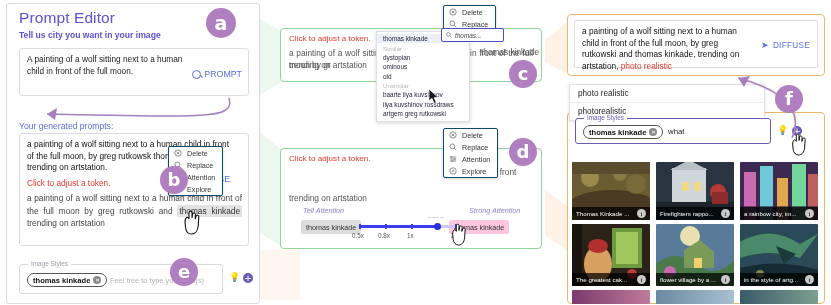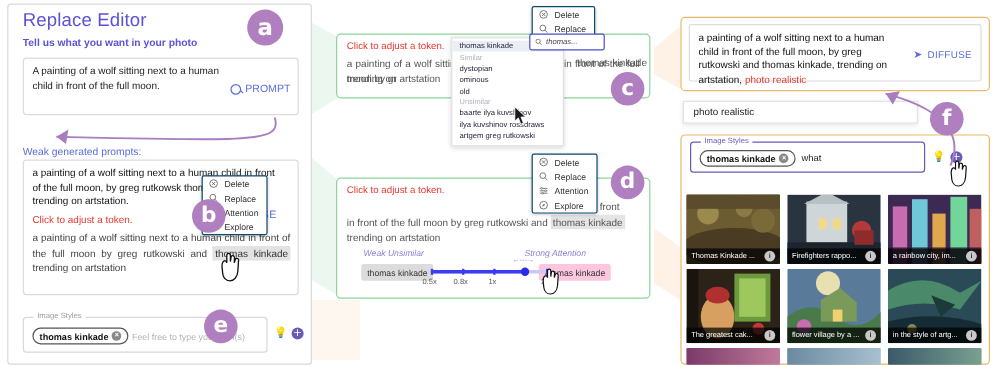--- a/index.html
+++ b/index.html
@@ -215,37 +215,37 @@
 <svg class="wash" width="831" height="305" style="left:0;top:0;">
   <path d="M258 18 L284 32 L284 80 L258 96 Z" fill="#e9f6ec" opacity="0.85"></path>
   <path d="M258 130 L284 152 L284 248 L258 232 Z" fill="#e9f6ec" opacity="0.85"></path>
   <path d="M545 40 L567 22 L567 74 L545 62 Z" fill="#fdf1e2" opacity="0.9"></path>
   <path d="M545 190 L567 206 L567 250 L545 236 Z" fill="#fdf1e2" opacity="0.9"></path>
   <path d="M258 250 L300 250 L300 300 L258 300 Z" fill="#fdf1e2" opacity="0.55"></path>
 </svg>
 
 <div id="panel-a" class="abs">
 
-  <div class="pe-title">Replace Editor</div>
-  <div class="pe-sub">Tell us what you want in your photo</div>
+  <div class="pe-title">Prompt Editor</div>
+  <div class="pe-sub">Tell us city you want in your image</div>
 
   <div id="prompt-input" class="input-box">
     <div class="prompt-text">A painting of a wolf sitting next to a human child in front of the full moon.</div>
     <div class="prompt-btn">
       <span class="mag"></span>
       <span>PROMPT</span>
     </div>
   </div>
 
   <svg class="abs" style="left:14px;top:92px;" width="220" height="26">
     <path d="M208 2 C212 16 202 20 150 20 C110 20 70 19 26 18" stroke="#a77ec0" stroke-width="1.6" fill="none"></path>
     <path d="M26 18 L36 12 L34 24 Z" fill="#a77ec0"></path>
   </svg>
 
-  <div class="gen-label">Weak generated prompts:</div>
+  <div class="gen-label">Your generated prompts:</div>
 
   <div id="gen-box" class="input-box">
     <div class="gen-p1">a painting of a wolf sitting next to a human child in front of the full moon, by greg rutkowsk thomas kinkade, trending on artstation.</div>
     <div class="click-adjust">Click to adjust a token.</div>
     <div class="gen-p2">
       <span>a painting of a wolf sitting next to a human child in front of the full moon by greg rutkowski and </span><span class="tok-hl">thomas kinkade</span><span> trending on artstation</span>
     </div>
   </div>
 
   <div class="diffuse-a">DIFFUSE</div>
@@ -350,27 +350,24 @@
   <svg width="6" height="6" viewBox="0 0 10 10">
       <circle cx="4" cy="4" r="3" fill="none" stroke="#555" stroke-width="1"></circle>
       <path d="M6.3 6.3 L9 9" stroke="#555" stroke-width="1"></path>
     </svg>
   <span class="txt">thomas...</span>
 </div>
 
 <div id="panel-d" class="green-panel">
   <div class="gp-click">Click to adjust a token.</div>
   <div style="position:absolute;left:210px;top:18px;font-size:8.3px;color:#555;">in&nbsp;front</div>
-  <div style="position:absolute;left:8px;top:31px;font-size:8.3px;color:#555;">
-    <span>in front of the full moon by greg rutkowski and </span><span class="tok-g">thomas kinkade</span>
-  </div>
   <div style="position:absolute;left:8px;top:44px;font-size:8.3px;color:#555;">trending on artstation</div>
 
-  <div class="att-label" style="left:22px;top:57px;">Weak Unsimilar</div>
-  <div class="att-label" style="left:156px;top:57px;font-style:italic;">Strong Attention</div>
+  <div class="att-label" style="left:22px;top:57px;">Tell Attention</div>
+  <div class="att-label" style="left:188px;top:57px;font-style:italic;">Strong Attention</div>
   <div class="att-chip weak" style="left:20px;top:71px;">thomas kinkade</div>
   <div class="att-chip strong" style="left:168px;top:71px;">thomas kinkade</div>
 
   <div class="track" style="left:78px;top:76px;width:98px;"></div>
   <div class="track-fill" style="left:78px;top:76px;width:79px;"></div>
   <div class="tick" style="left:78px;top:75px;"></div>
   <div class="tick" style="left:104px;top:75px;"></div>
   <div class="tick" style="left:130px;top:75px;"></div>
   <div class="tick" style="left:174px;top:75px;"></div>
   <div class="tick-lbl" style="left:71px;top:83px;">0.5x</div>
@@ -427,20 +424,21 @@
     </div>
     <div class="diffuse-r">
       <span class="send-ic">➤</span>
       <span>DIFFUSE</span>
     </div>
   </div>
 </div>
 
 <div id="autocomplete">
   <div class="ac-item">photo realistic</div>
+  <div class="ac-item">photorealistic</div>
 </div>
 
 <div id="panel-right-bot"></div>
 
 <div id="styles-field-2">
   <div class="field-legend">Image Styles</div>
   <div class="chip" style="left:7px;top:6px;">
     <span>thomas kinkade</span>
     <span class="x">×</span>
   </div>

